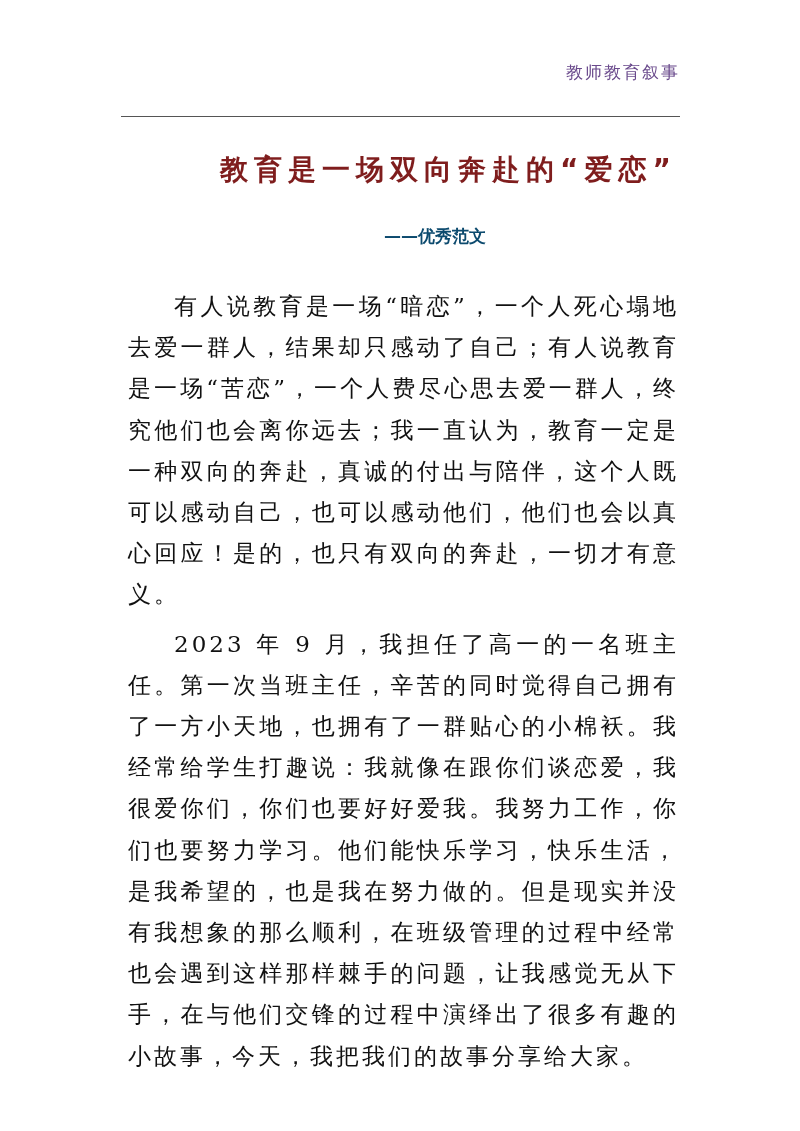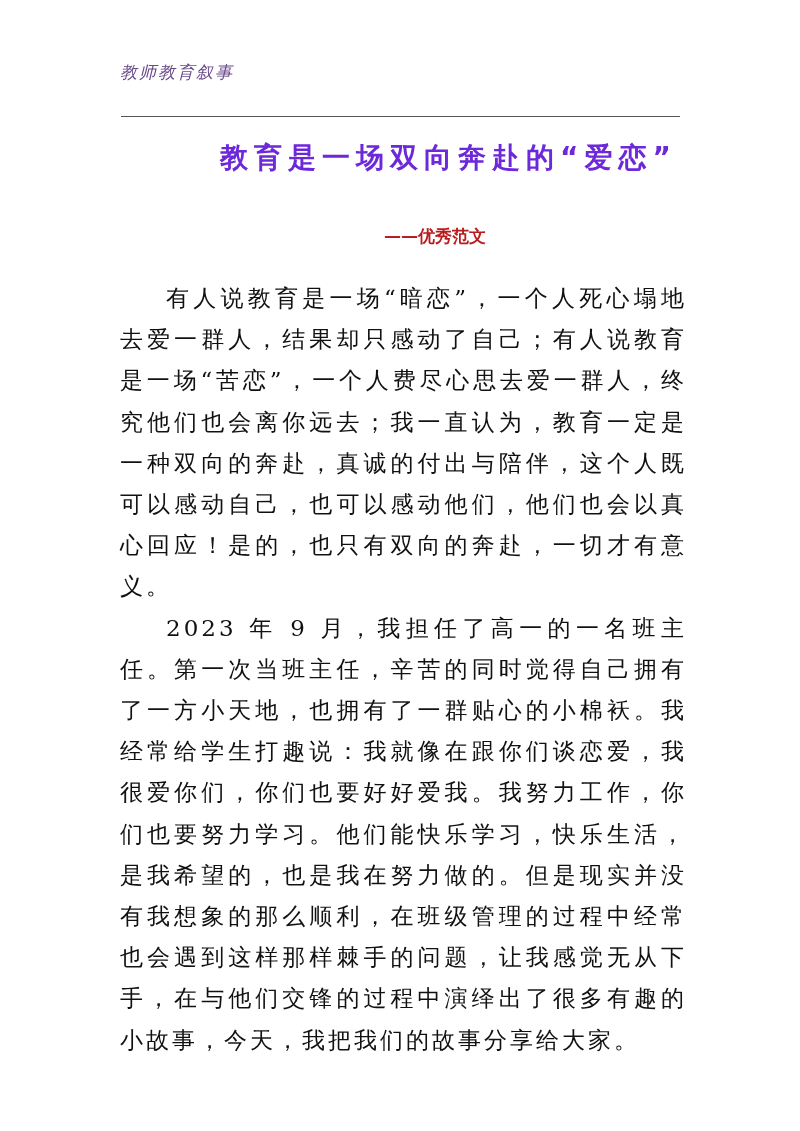--- a/index.html
+++ b/index.html
@@ -13,71 +13,70 @@
       position: relative;
       overflow: hidden;
       font-family: "DejaVu Serif", serif;
       color: #111111;
     }
     .page-header {
       position: absolute;
       left: 120px;
       top: 58px;
       width: 560px;
-      text-align: left;
+      text-align: right;
       color: #6a4a8c;
       font-size: 17px;
       line-height: 28px;
       letter-spacing: 2px;
-      font-style: italic;
     }
     .header-rule {
       position: absolute;
       left: 121px;
       top: 116px;
       width: 559px;
       height: 0;
       border-top: 1.5px solid #555555;
     }
     .doc-title {
       position: absolute;
       left: 220px;
-      top: 138px;
+      top: 150px;
       width: 470px;
       font-family: "DejaVu Sans", sans-serif;
       font-weight: bold;
       font-size: 28px;
       line-height: 40px;
       letter-spacing: 6px;
-      color: #6d28d9;
+      color: #7f1d1d;
       white-space: nowrap;
     }
     .doc-subtitle {
       position: absolute;
       left: 384px;
       top: 222px;
       font-family: "DejaVu Serif", serif;
       font-weight: bold;
       font-size: 17px;
       line-height: 28px;
-      color: #b91c1c;
+      color: #0c4a6e;
       white-space: nowrap;
     }
     .body-text {
       position: absolute;
       left: 120px;
       top: 278px;
       width: 567px;
       font-size: 23px;
       line-height: 41.2px;
       letter-spacing: 3px;
       color: #111111;
     }
     .body-text p {
-      margin: 0;
+      margin: 8px;
       text-indent: 2em;
       text-align: justify;
     }
   </style>
 </head>
 <body>
 
 <div class="page-header">
   <div>教师教育叙事</div>
 </div>

